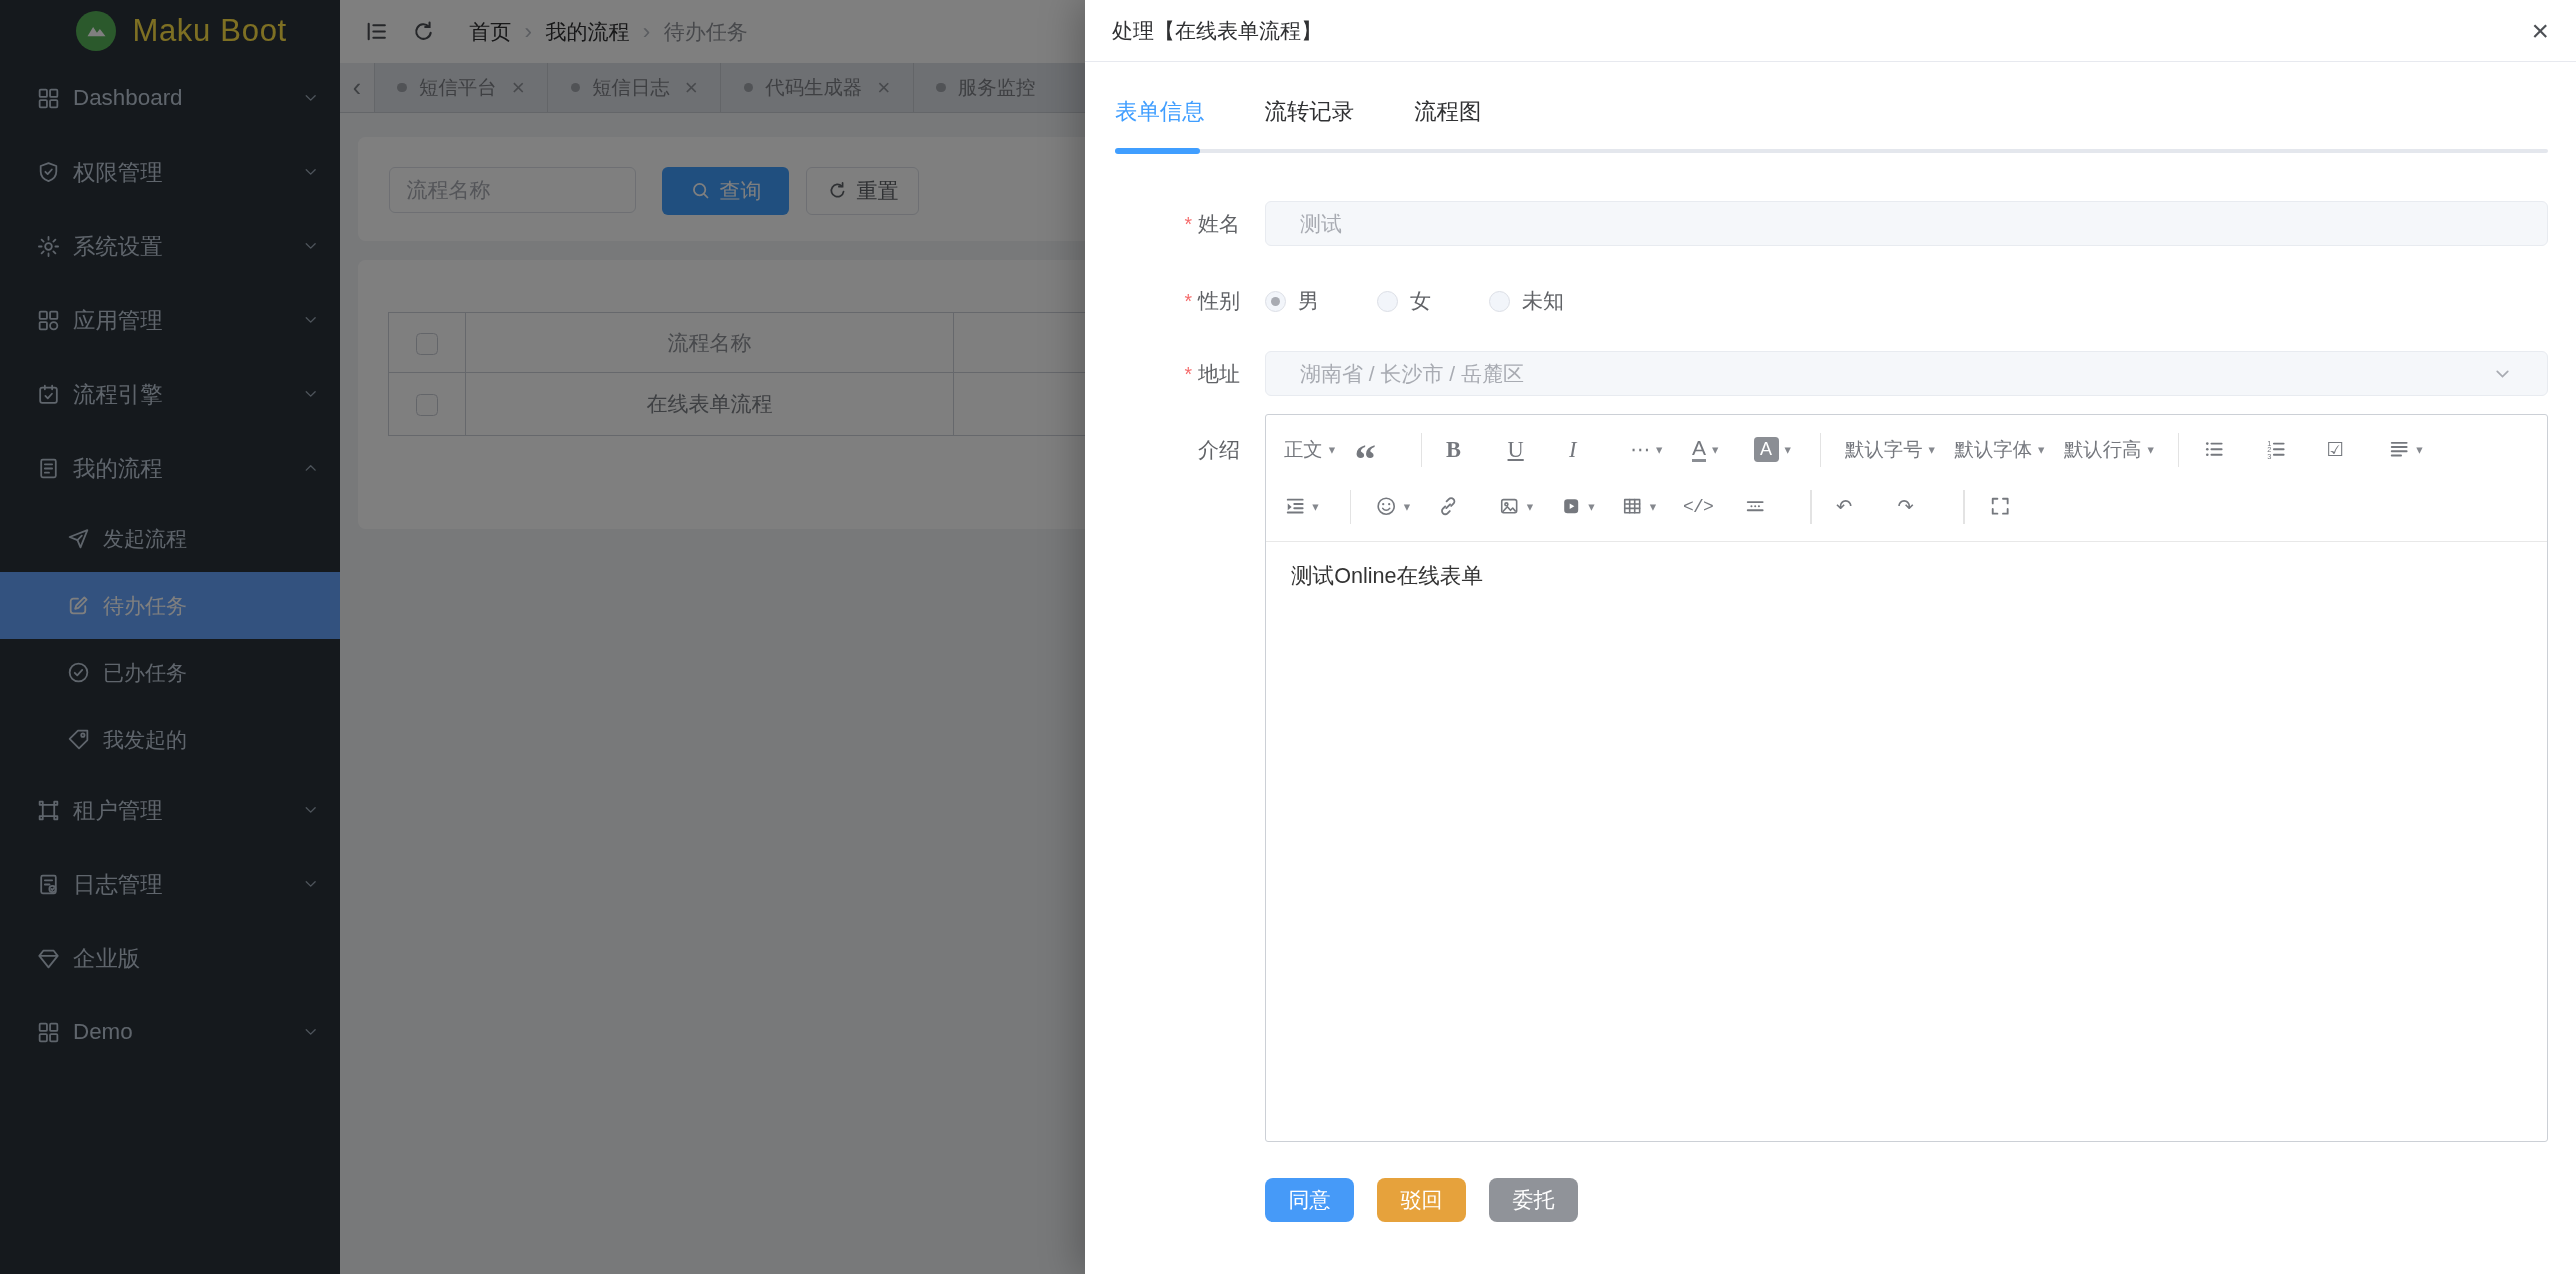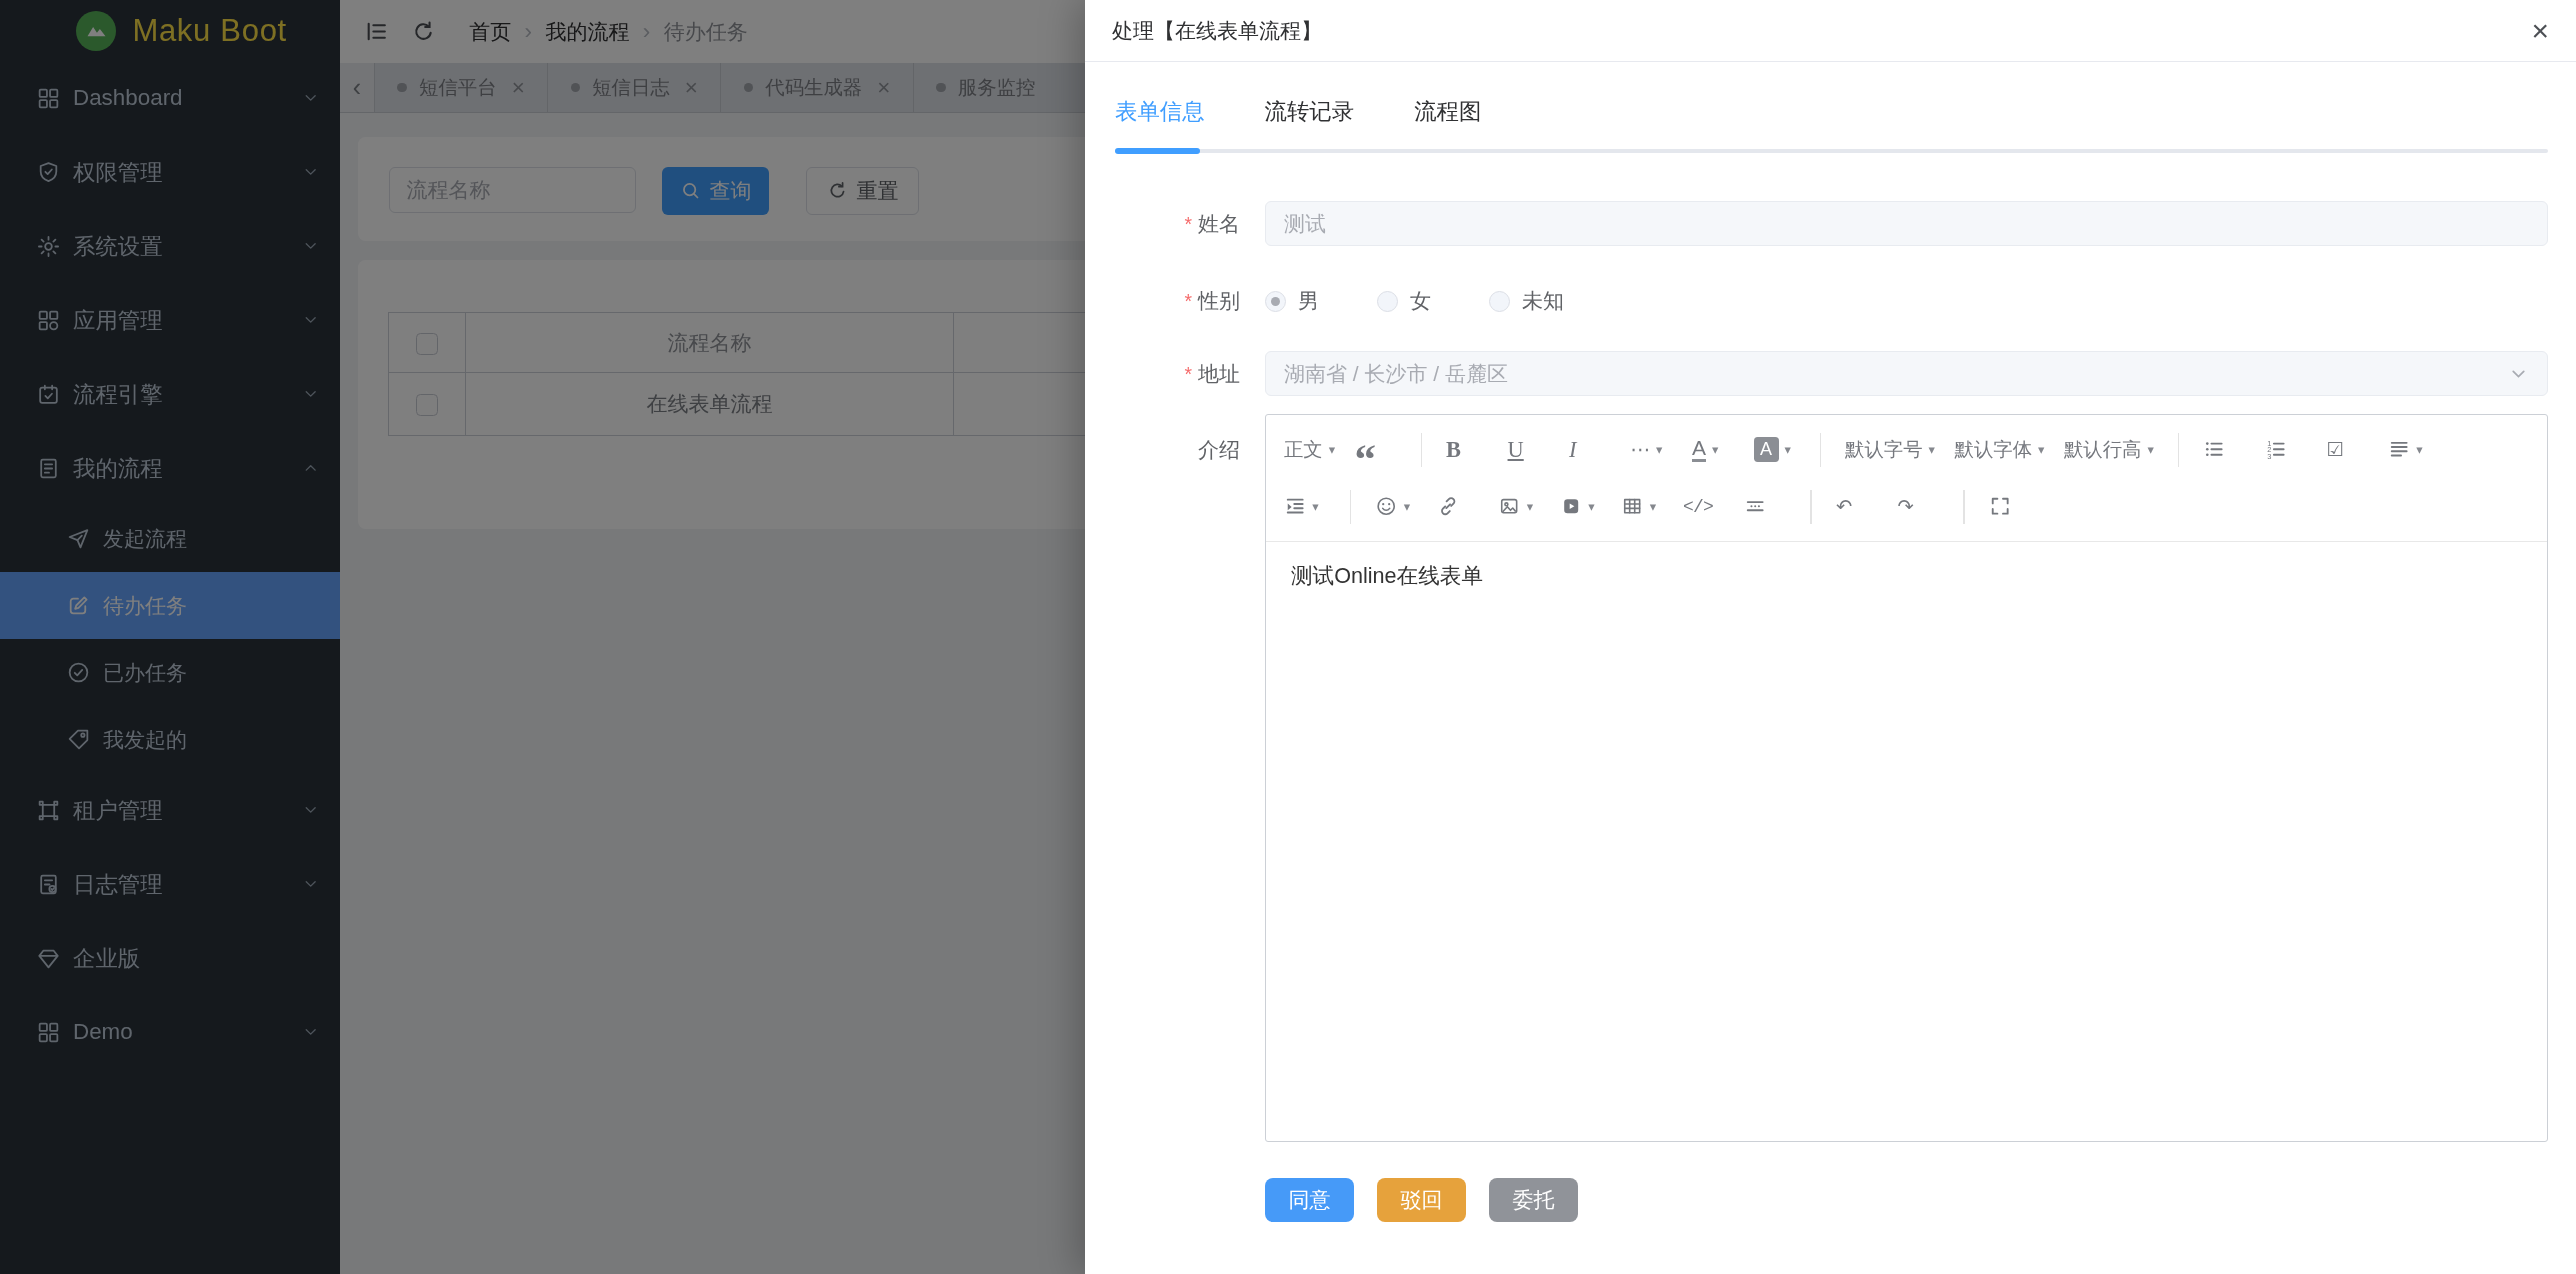--- a/index.html
+++ b/index.html
@@ -40,21 +40,21 @@
   .ttab .dot{width:9.7px;height:9.7px;border-radius:50%;background:#a2a6ad;flex:none}
   .ttab .x{color:#8f9399;font-size:22.4px;margin-left:3px}
 
   .content{position:absolute;top:112px;left:0;right:0;bottom:0}
   .card{position:absolute;background:#ffffff;border-radius:7.5px}
   .card.search{left:18px;top:24.6px;width:2172px;height:104px}
   .s-input{position:absolute;left:31px;top:30px;width:247px;height:46px;border:1.5px solid #dcdfe6;border-radius:6px;background:#fff;
     font-size:21px;color:#606266;padding:0 16.4px;box-sizing:border-box;outline:none;font-family:inherit}
   .s-input::placeholder{color:#a8abb2}
   .btn{display:inline-flex;align-items:center;justify-content:center;gap:9px;border-radius:6px;font-size:21px;cursor:pointer;box-sizing:border-box;border:none;font-family:inherit}
-  .btn-query{position:absolute;left:304px;top:30px;width:107px;height:48px;background:#409eff;color:#fff}
+  .btn-query{position:absolute;left:304px;top:30px;width:127px;height:48px;background:#409eff;color:#fff}
   .btn-reset{position:absolute;left:448px;top:30px;width:113px;height:48px;background:#fff;color:#5f6368;border:1.5px solid #dcdfe6}
 
   .card.table{left:18px;top:148px;width:2172px;height:269px}
   .dtable{position:absolute;left:30px;top:52px;border-collapse:collapse;font-size:21px}
   .dtable td,.dtable th{border:0.7px solid #ccd0d8;font-weight:normal}
   .dtable th{height:57px;color:#909399}
   .dtable td{height:60px;color:#7d8086;text-align:center}
   .col-check{width:74px}
   .col-name{width:485px}
   .col-rest{width:1082px}
@@ -73,21 +73,21 @@
   .d-tab{font-size:22.4px;color:#303133;padding-bottom:21px;cursor:pointer}
   .d-tab.active{color:#409eff}
   .d-track{position:absolute;left:0;right:0;bottom:0;height:4.5px;background:#e4e7ed;border-radius:2.2px}
   .d-bar{position:absolute;left:0;bottom:-0.7px;width:85px;height:6px;background:#409eff;border-radius:3px}
 
   .form-row{position:absolute;left:27px;right:28px}
   .f-label{position:absolute;left:0;width:128px;text-align:right;font-size:21px;color:#606266;white-space:nowrap}
   .f-label .req{color:#f56c6c;margin-right:6px;font-size:19.4px}
   .f-ctl{position:absolute;left:153px;right:0}
   .dinput{height:45px;background:#f5f7fa;border:1.5px solid #e8ebf0;border-radius:6px;color:#a8abb2;font-size:21px;
-    display:flex;align-items:center;padding:0 18px;box-sizing:border-box;justify-content:space-between}
+    display:flex;align-items:center;padding:0 34px;box-sizing:border-box;justify-content:space-between}
   .row-name{top:201px;height:45px}
   .row-gender{top:281px;height:40px}
   .row-address{top:351px;height:45px}
   .row-intro{top:414px}
   .row-actions{top:1178px}
   .f-label.mid{top:50%;transform:translateY(-50%)}
   .radio-group{display:flex;align-items:center;height:40px}
   .radio-item{display:flex;align-items:center;gap:12px;margin-right:58px;font-size:21px;color:#606266}
   .radio{width:21px;height:21px;border-radius:50%;border:1.5px solid #dcdfe6;background:#f2f5fa;box-sizing:border-box;display:flex;align-items:center;justify-content:center}
   .radio.checked::after{content:"";width:9px;height:9px;border-radius:50%;background:#a8abb2}

